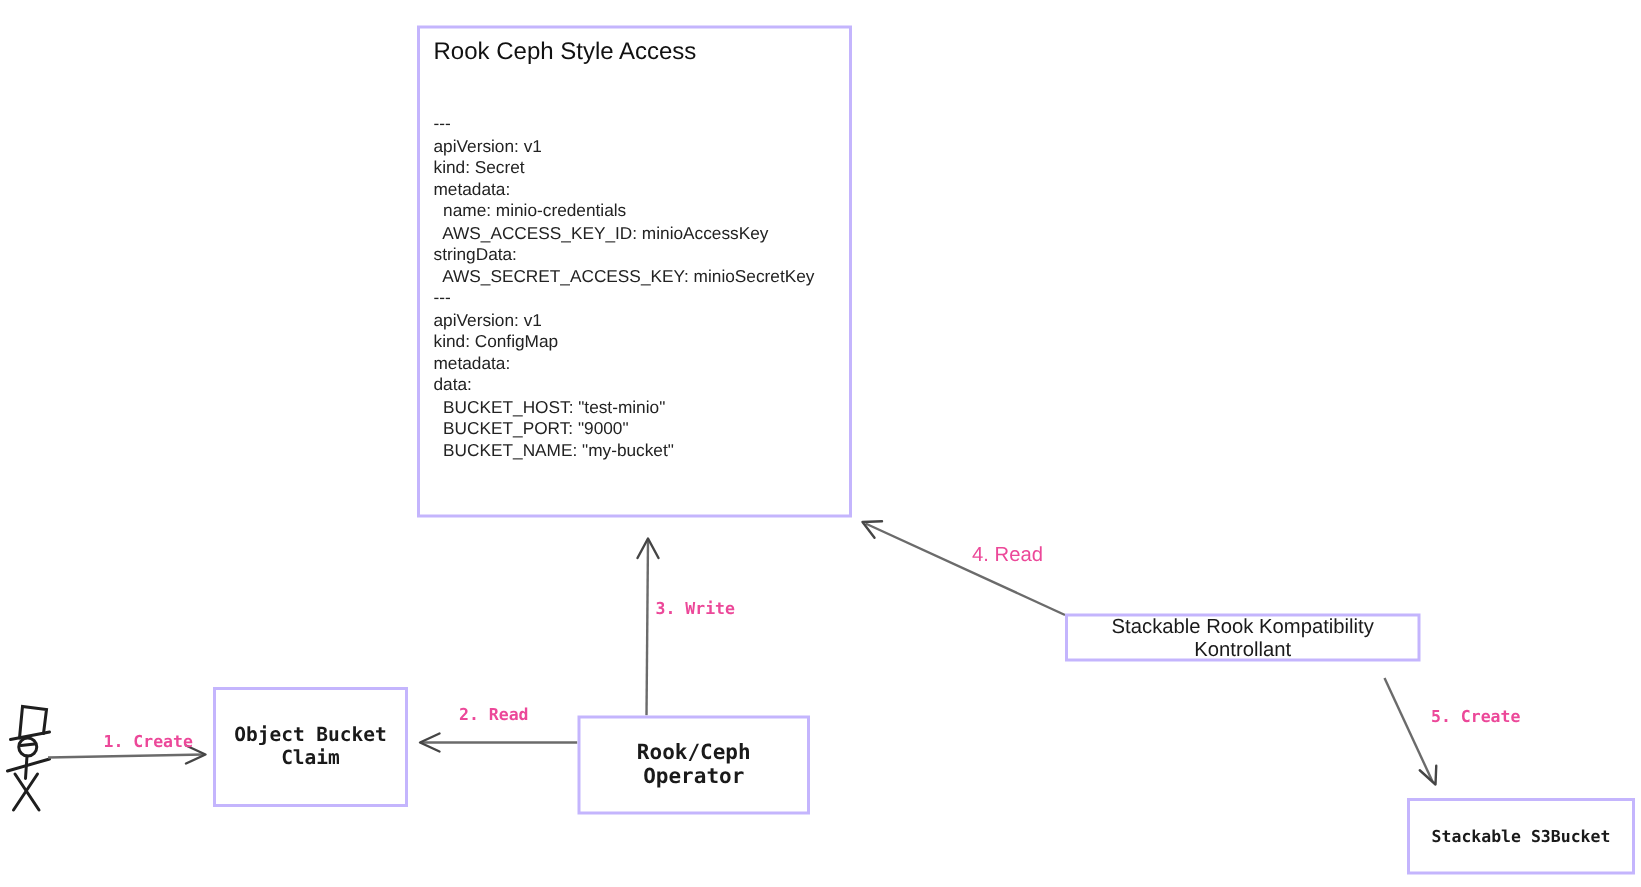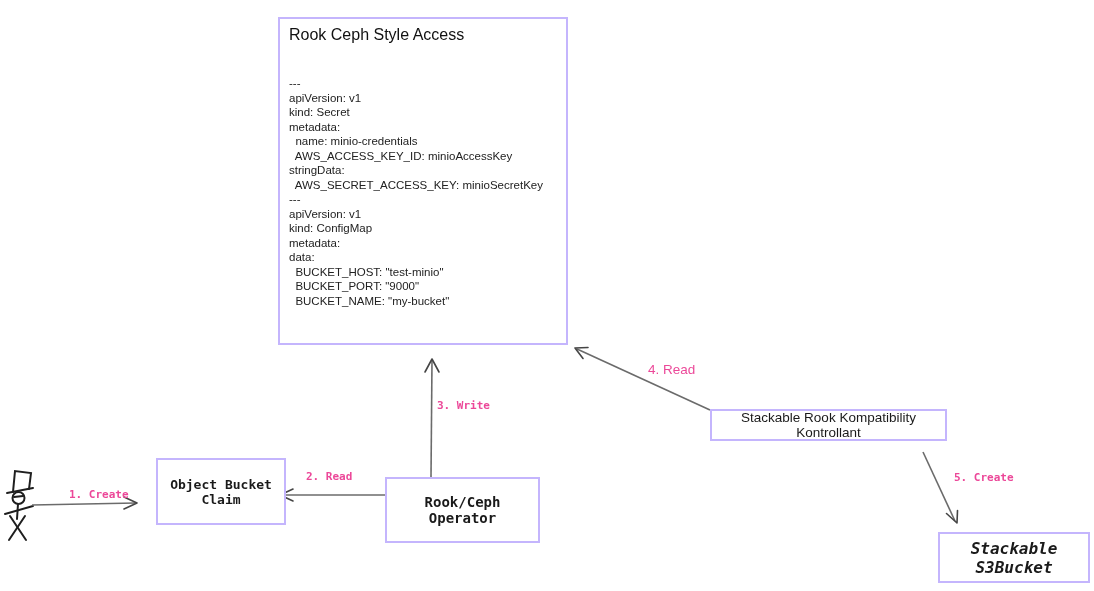--- a/index.html
+++ b/index.html
@@ -36,28 +36,28 @@
     position: absolute; left: 9px; top: 57px;
     font-size: 11.5px; line-height: 14.5px; color: #222222;
   }
   .yaml div { white-space: pre; }
 
   
   .node-label-wrap {
     display: flex; align-items: center; justify-content: center;
     text-align: center; width: 100%; height: 100%;
   }
-  .obc-box { left: 156px; top: 458px; width: 130px; height: 67px; }
+  .obc-box { left: 142px; top: 458px; width: 130px; height: 80px; }
   .obc-box .node-label-wrap { font-size: 13px; font-weight: bold; line-height: 15px; white-space: pre-line; }
   .operator-box { left: 385px; top: 477px; width: 155px; height: 66px; }
   .operator-box .node-label-wrap { font-size: 14px; font-weight: bold; }
   .srkk-box { left: 710px; top: 409px; width: 237px; height: 32px; }
   .srkk-box .node-label-wrap { font-size: 13.5px; }
   .s3-box { left: 938px; top: 532px; width: 152px; height: 51px; }
-  .s3-box .node-label-wrap { font-size: 16px; font-weight: bold; font-style: italic; }
+  .s3-box .node-label-wrap { font-size: 11px; font-weight: bold; }
 
   
   .lbl { position: absolute; white-space: pre; color: #ec4899; }
   .lbl-mono { font-size: 11px; }
   .lbl-1 { left: 57px;  top: 488px; margin-left: 12px; }
   .lbl-2 { left: 306px; top: 470px; }
   .lbl-3 { left: 437px; top: 399px; }
   .lbl-4 { left: 648px; top: 362px; font-size: 13.5px; }
   .lbl-5 { left: 954px; top: 471px; }
 

